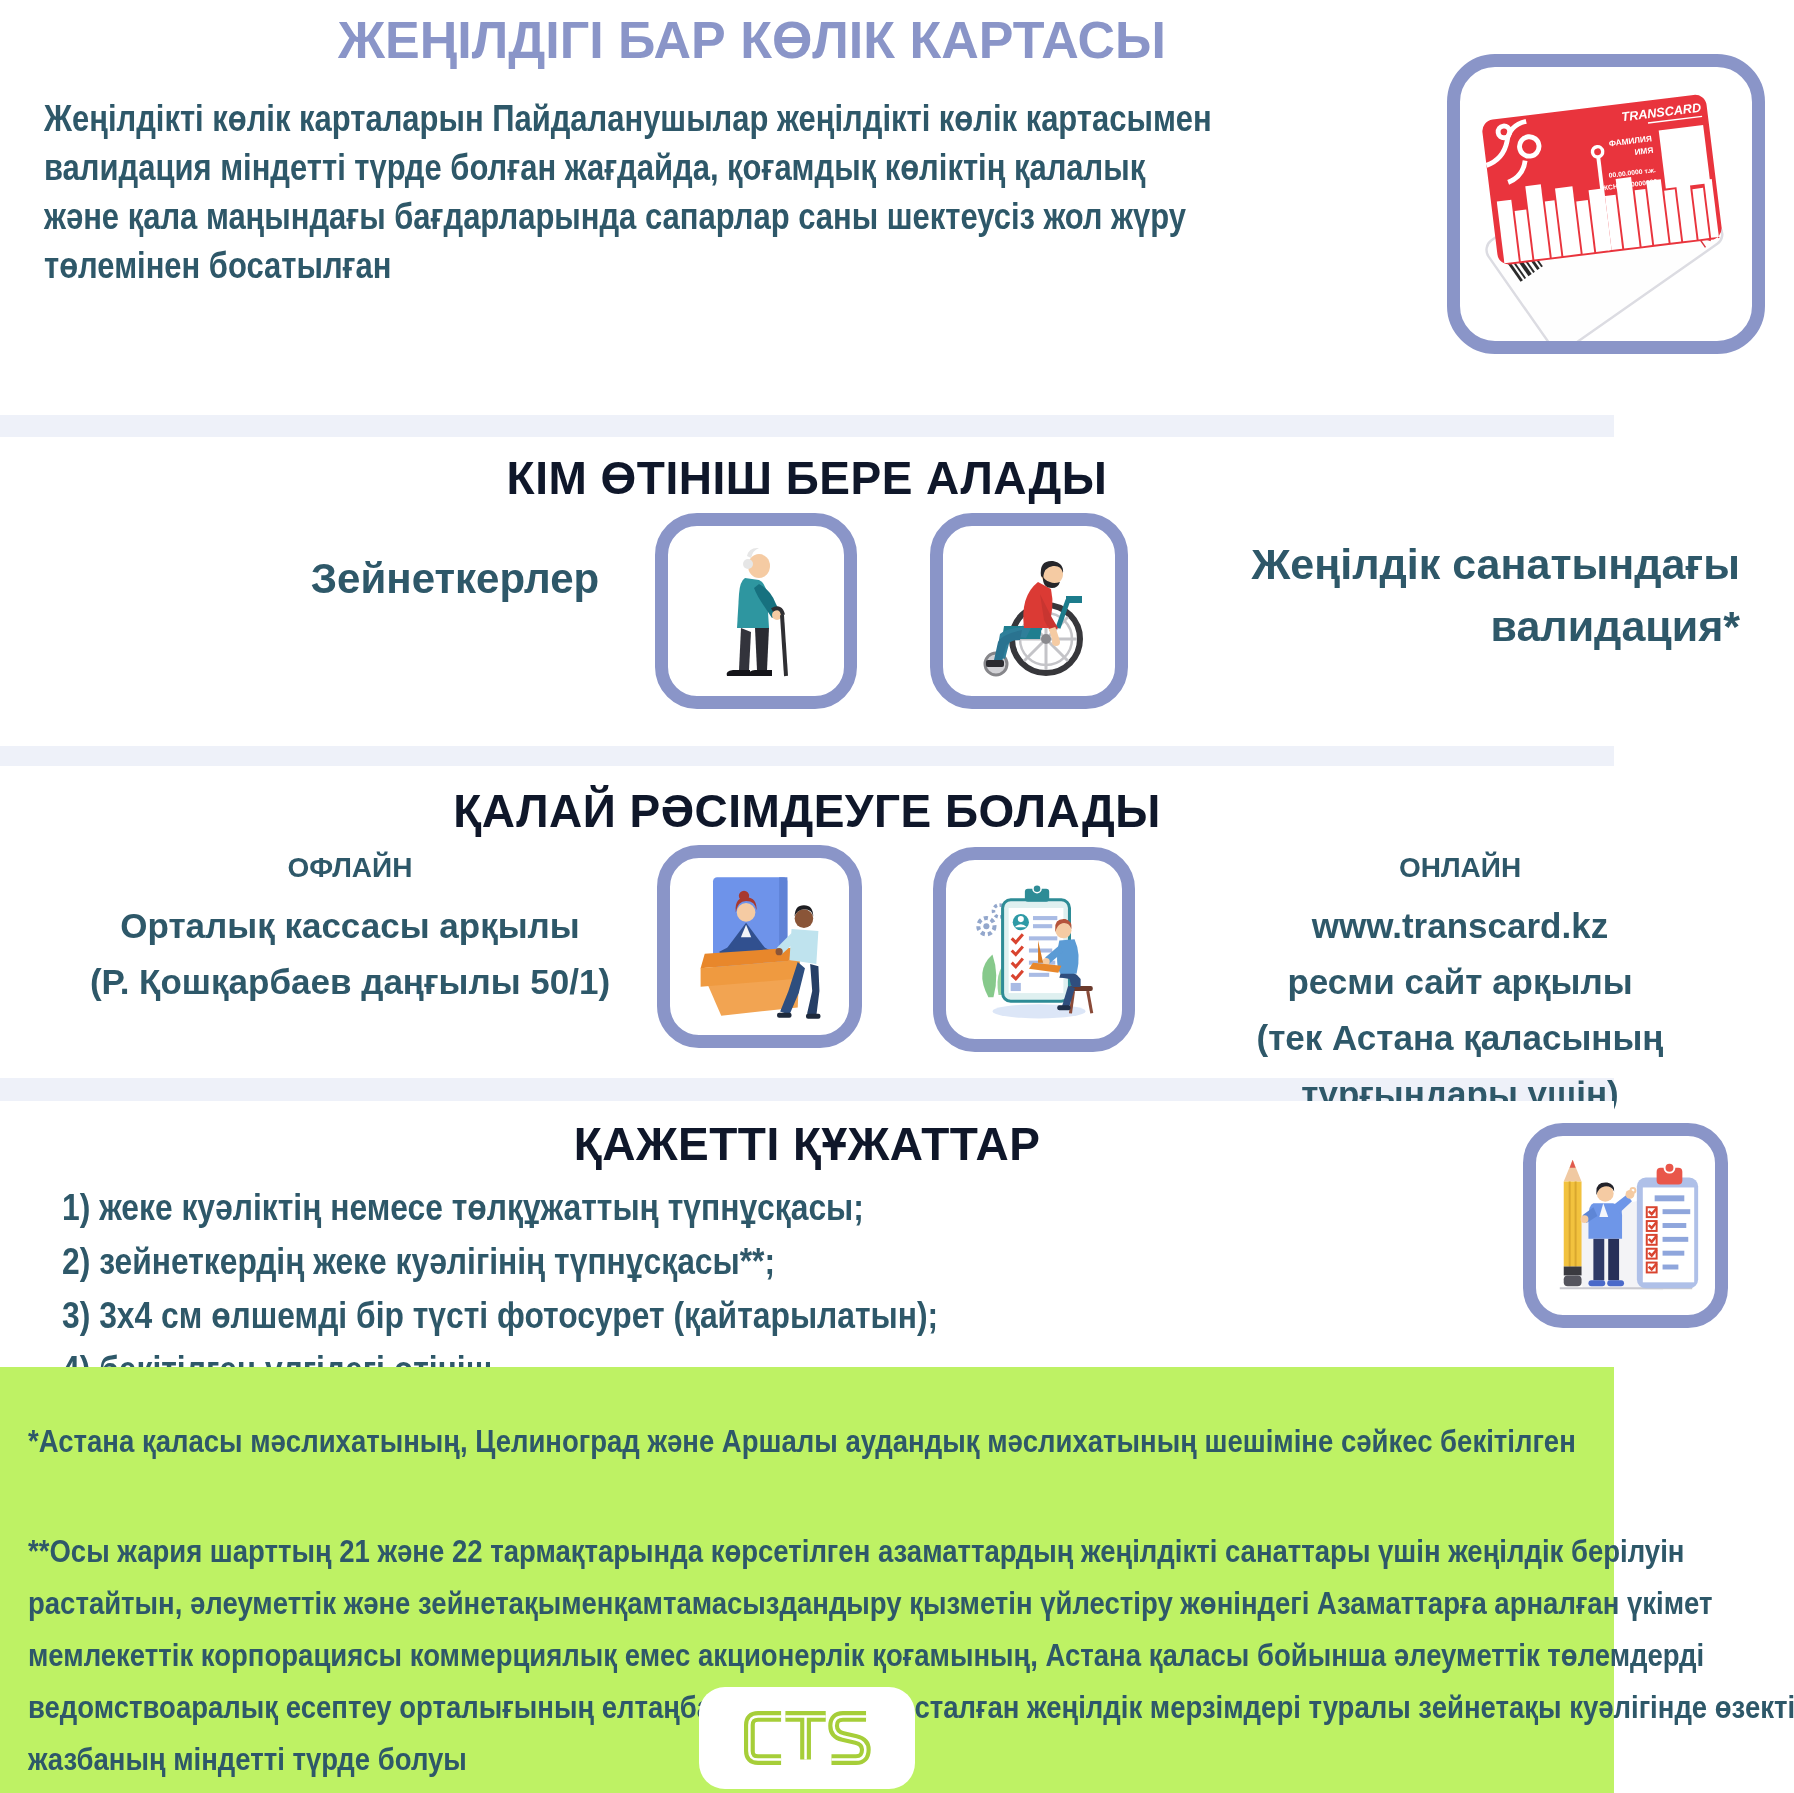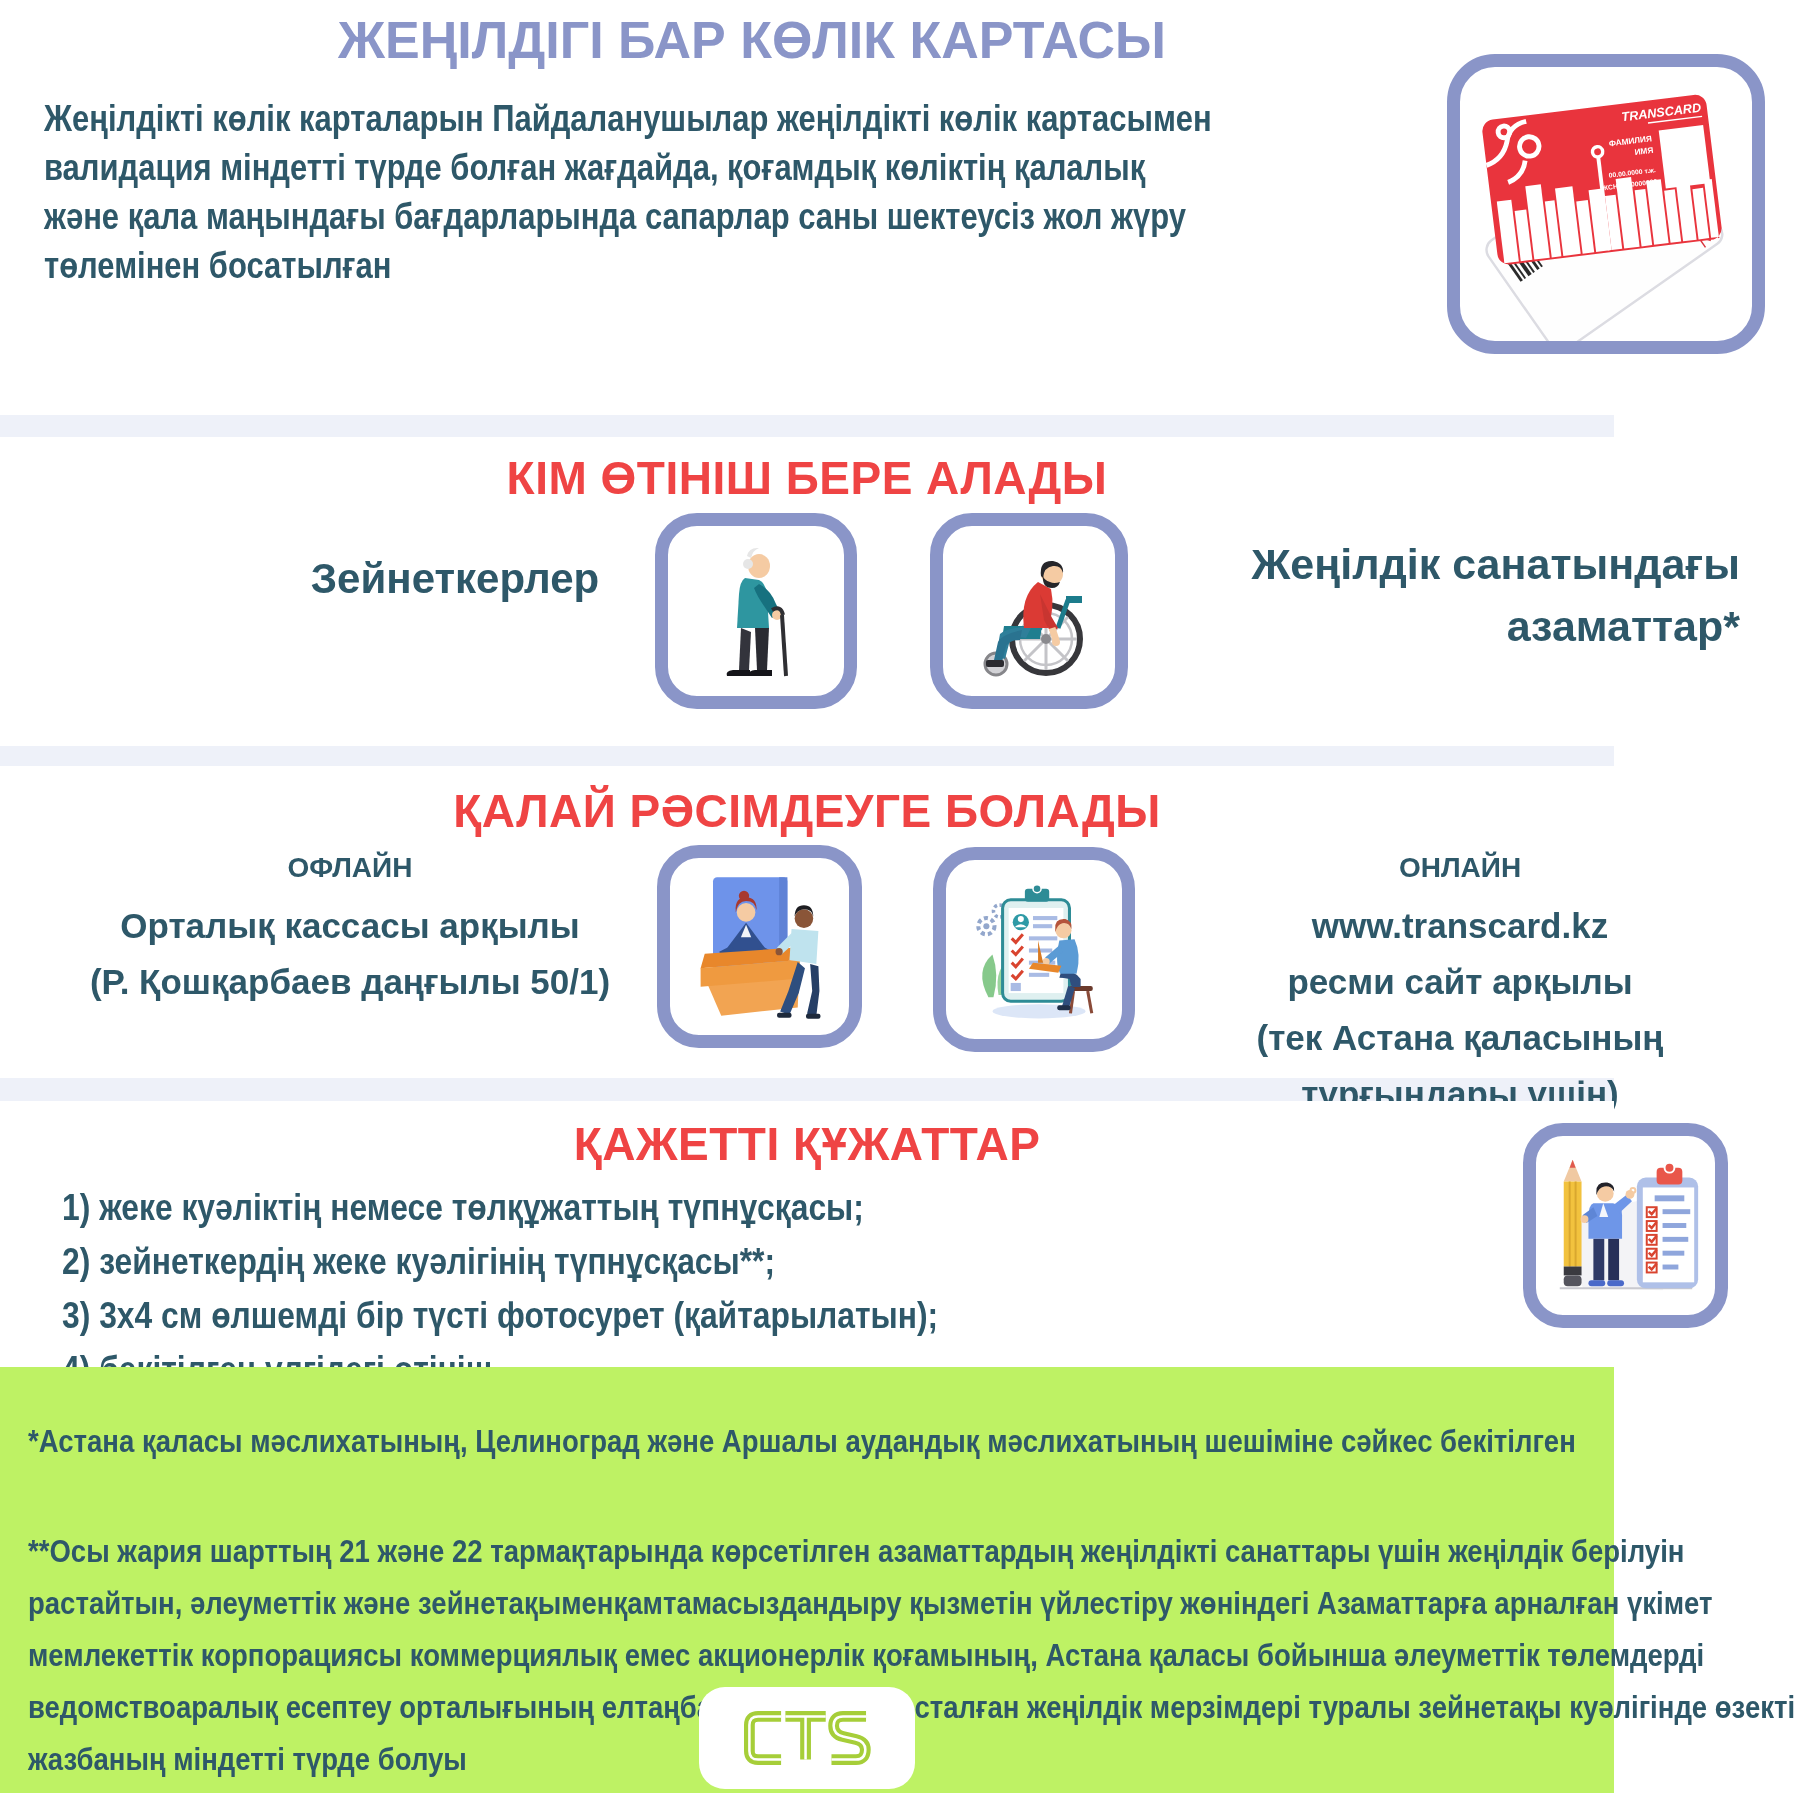--- a/index.html
+++ b/index.html
@@ -26,21 +26,21 @@
   }
   .desc {
     position: absolute; left: 44px; top: 94px; width: 1372px;
     color: #2E5869; font-size: 36px; line-height: 49px;
     transform: scaleX(0.86); transform-origin: 0 0;
   }
   .squish { transform: scaleX(0.86); transform-origin: 0 0; }
 
   .stitle {
     position: absolute; left: 0; right: 0; text-align: center;
-    color: #ef4444; font-size: 46px; letter-spacing: 0.5px;
+    color: #0f172a; font-size: 46px; letter-spacing: 0.5px;
   }
 
   .ibox {
     position: absolute; background: #fff;
     border: 13px solid #8A95C8; border-radius: 42px;
     display: flex; align-items: center; justify-content: center;
     overflow: hidden;
   }
   .ibox svg { display: block; }
 
@@ -226,21 +226,21 @@
         <line x1="98" y1="92" x2="102" y2="104" stroke="#F5CBA3" stroke-width="7"></line>
         <circle cx="102" cy="106" r="4" fill="#F5CBA3"></circle>
         <circle cx="98" cy="38" r="11" fill="#F5CBA3"></circle>
         <path d="M87,40 Q85,24 99,25 Q110,27 109,37 Q107,29 99,30 Q90,31 89,42 Z" fill="#26262A"></path>
         <path d="M89,40 Q88,52 98,52 Q104,52 106,46 Q100,48 96,46 Q90,44 89,40 Z" fill="#26262A"></path>
       </svg>
     </div>
 
     <div class="label-category">
       <div>Жеңілдік санатындағы</div>
-      <div>азаматтар*</div>
+      <div>валидация*</div>
     </div>
   </section>
 
   <div class="band b2"></div>
 
   <section class="sec sec3">
     <div class="stitle" style="top:18px">ҚАЛАЙ РӘСІМДЕУГЕ БОЛАДЫ</div>
 
     <div class="col col-offline">
       <div class="h">ОФЛАЙН</div>

